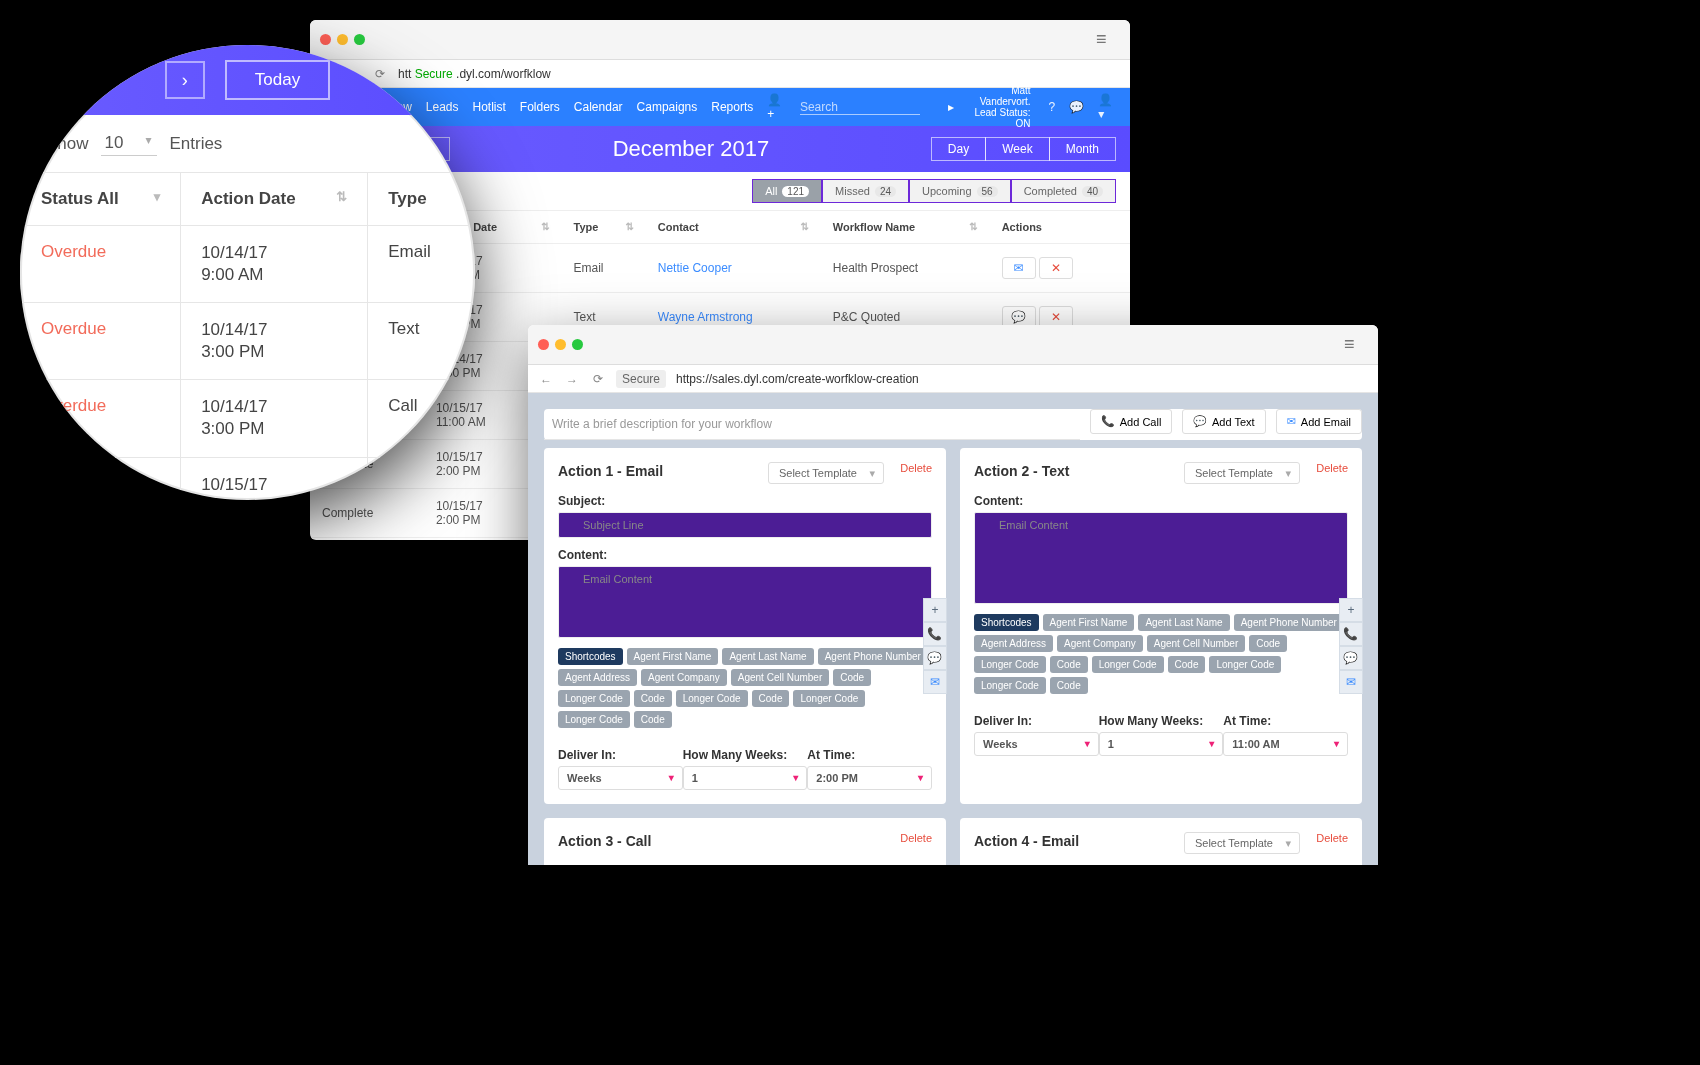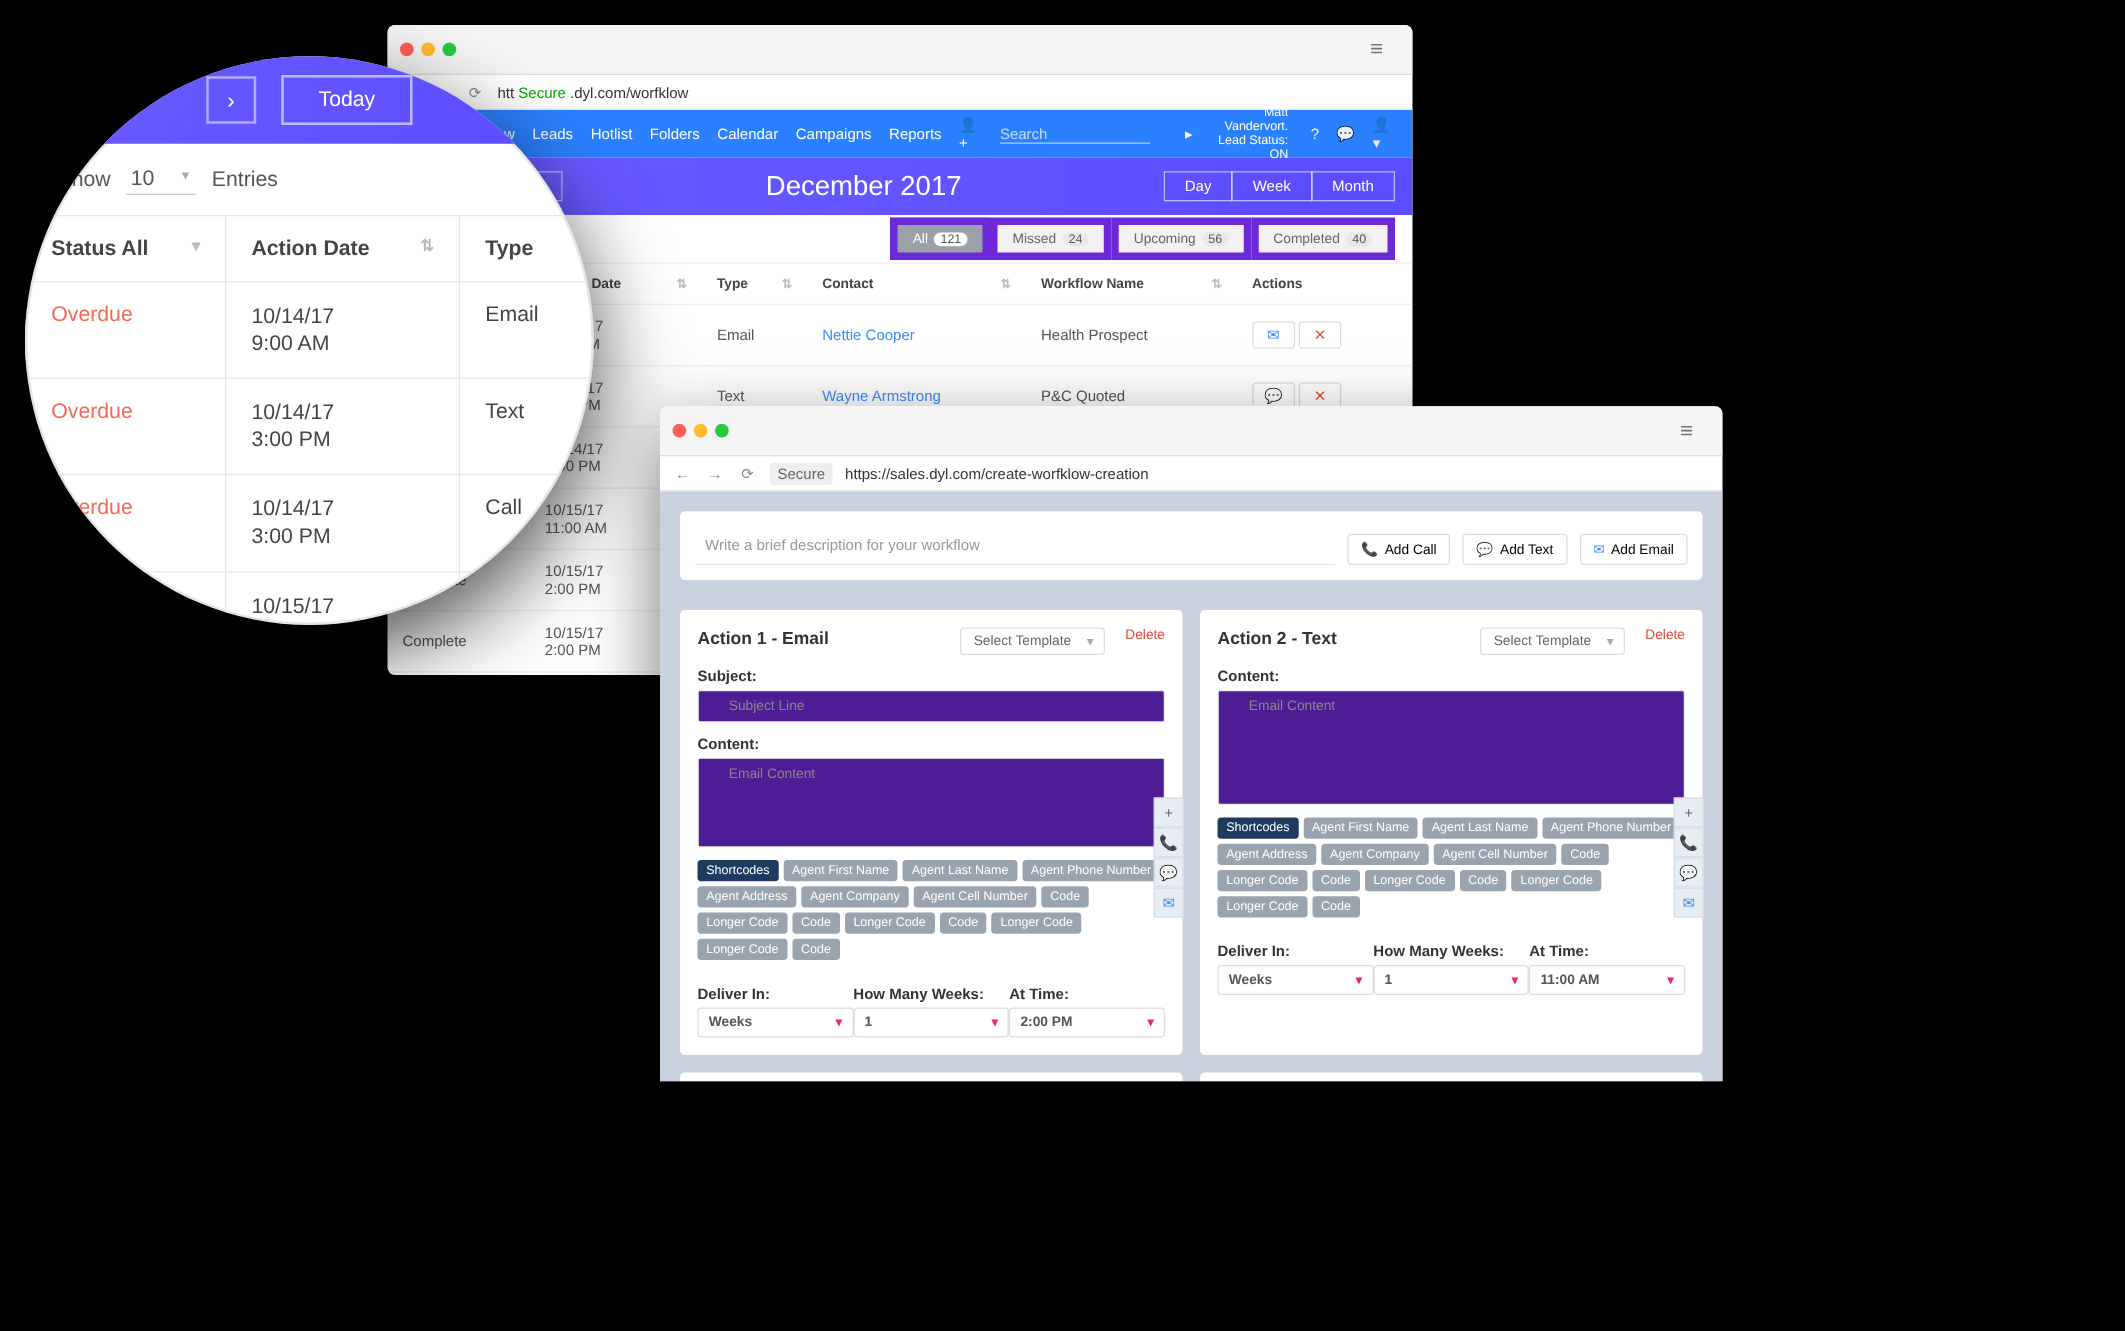--- a/index.html
+++ b/index.html
@@ -26,21 +26,21 @@
 
 .calhdr { background: linear-gradient(90deg,#6a5cff,#5a4cff); height: 46px; display: flex; align-items: center; padding: 0 14px; color: #fff; }
 .calhdr .chev { width: 26px; height: 26px; border: 1px solid rgba(255,255,255,.5); display: flex; align-items: center; justify-content: center; font-size: 12px; margin-right: 6px; }
 .calhdr .today { border: 1px solid rgba(255,255,255,.6); padding: 4px 14px; font-size: 12px; }
 .calhdr .title { flex: 1; text-align: center; font-size: 22px; font-weight: 300; }
 .calhdr .seg { display: flex; }
 .calhdr .seg div { border: 1px solid rgba(255,255,255,.6); padding: 4px 16px; font-size: 12px; margin-left: -1px; }
 
 .filters { height: 38px; display: flex; align-items: center; padding: 0 14px; font-size: 12px; color: #666; }
 .filters .right { margin-left: auto; display: flex; gap: 0; }
-.filters .pill { padding: 5px 12px; background: #f2f2f2; border: 6px solid #6d28d9; display: flex; align-items: center; gap: 5px; font-size: 11px; color: #666; }
+.filters .pill { padding: 5px 12px; background: #f2f2f2; border: 1px solid #6d28d9; display: flex; align-items: center; gap: 5px; font-size: 11px; color: #666; }
 .filters .pill.on { background: #9aa1a8; color: #fff; }
 .filters .badge { background: #e8e8e8; color: #555; border-radius: 8px; padding: 0 5px; font-size: 10px; }
 .filters .pill.on .badge { background: #fff; color: #555; }
 
 .tbl { width: 100%; border-collapse: collapse; font-size: 12px; }
 .tbl th, .tbl td { padding: 10px 12px; text-align: left; border-bottom: 1px solid #eee; color: #555; }
 .tbl th { font-weight: 600; font-size: 11px; color: #444; border-top: 1px solid #eee; }
 .tbl .sort { float: right; color: #bbb; font-size: 10px; }
 .tbl a { color: #3b8cff; text-decoration: none; }
 .status-over { color: #f26b5a; }
@@ -63,21 +63,21 @@
 .mag-tbl { width: 100%; border-collapse: collapse; }
 .mag-tbl th, .mag-tbl td { padding: 16px 20px; border: 1px solid #e6e6e6; font-size: 17px; text-align: left; color: #444; vertical-align: top; }
 .mag-tbl th { font-weight: 600; }
 .mag-tbl .sort { color: #bbb; font-size: 13px; float: right; }
 .mag-tbl .over { color: #f26b5a; }
 .mag-tbl td.date { line-height: 1.3; }
 
 
 .win-front { position: absolute; left: 528px; top: 325px; width: 850px; height: 540px; background: #fff; border-radius: 6px 6px 0 0; box-shadow: 0 20px 60px rgba(0,0,0,.55); overflow: hidden; }
 .wf-body { background: #c9d2de; padding: 16px; height: calc(100% - 68px); overflow: hidden; }
-.wf-top { background: #fff; padding: 12px; border-radius: 4px; display: flex; align-items: flex-end; gap: 10px; margin-bottom: 24px; }
+.wf-top { background: #fff; border-radius: 4px; display: flex; align-items: flex-start; gap: 10px; margin-bottom: 8px; }
 .wf-desc { flex: 1; border: 1px solid #e5e5e5; padding: 8px; font-size: 12px; color: #999; border-top: none; border-left: none; border-right: none; }
 .wf-addbtn { border: 1px solid #ddd; padding: 5px 10px; font-size: 11px; border-radius: 3px; display: flex; align-items: center; gap: 5px; }
 .wf-addbtn .c-call { color: #3bb8e8; }
 .wf-addbtn .c-text { color: #2fc17b; }
 .wf-addbtn .c-mail { color: #3b8cff; }
 
 .cards { display: grid; grid-template-columns: 1fr 1fr; gap: 14px; }
 .card { background: #fff; border-radius: 4px; padding: 14px; position: relative; }
 .card h3 { font-size: 14px; font-weight: 700; color: #333; display: inline-block; }
 .tmpl { border: 1px solid #ddd; padding: 4px 26px 4px 10px; font-size: 11px; border-radius: 3px; float: right; position: relative; color: #666; }

